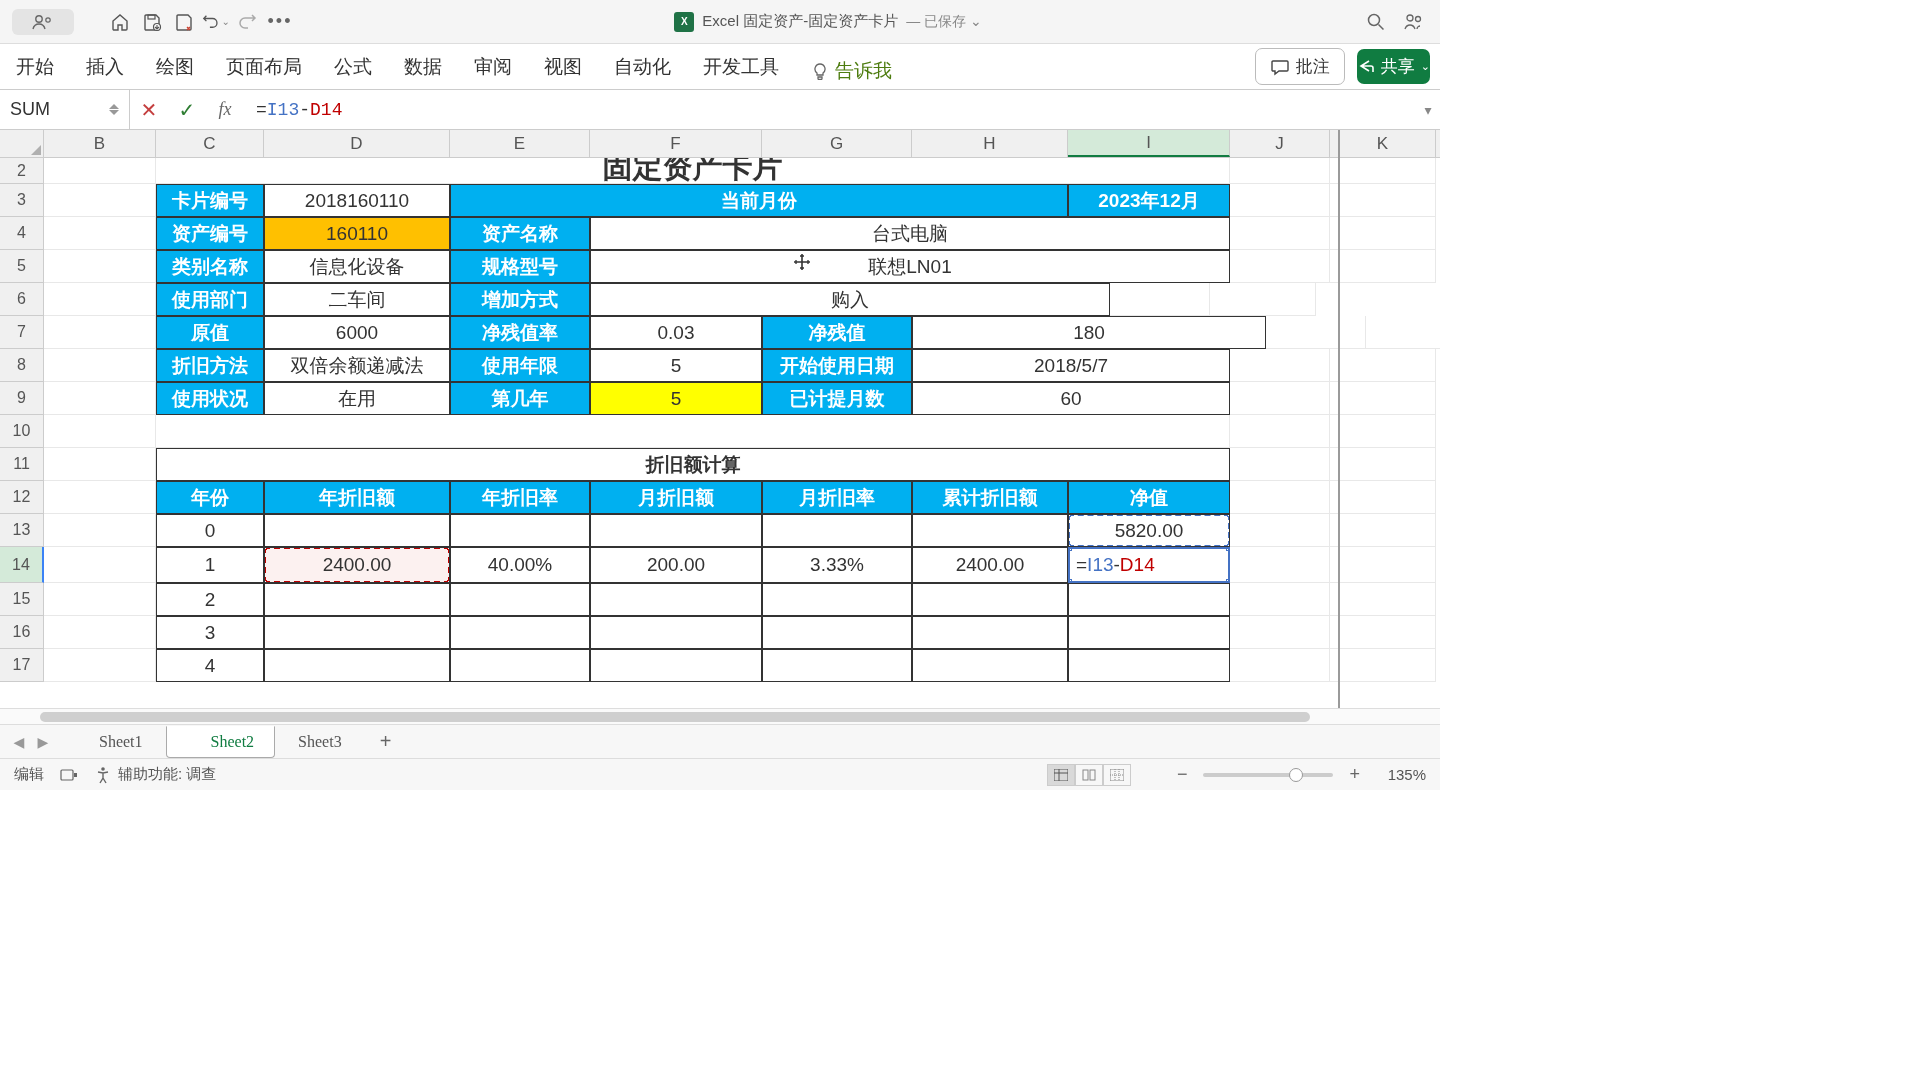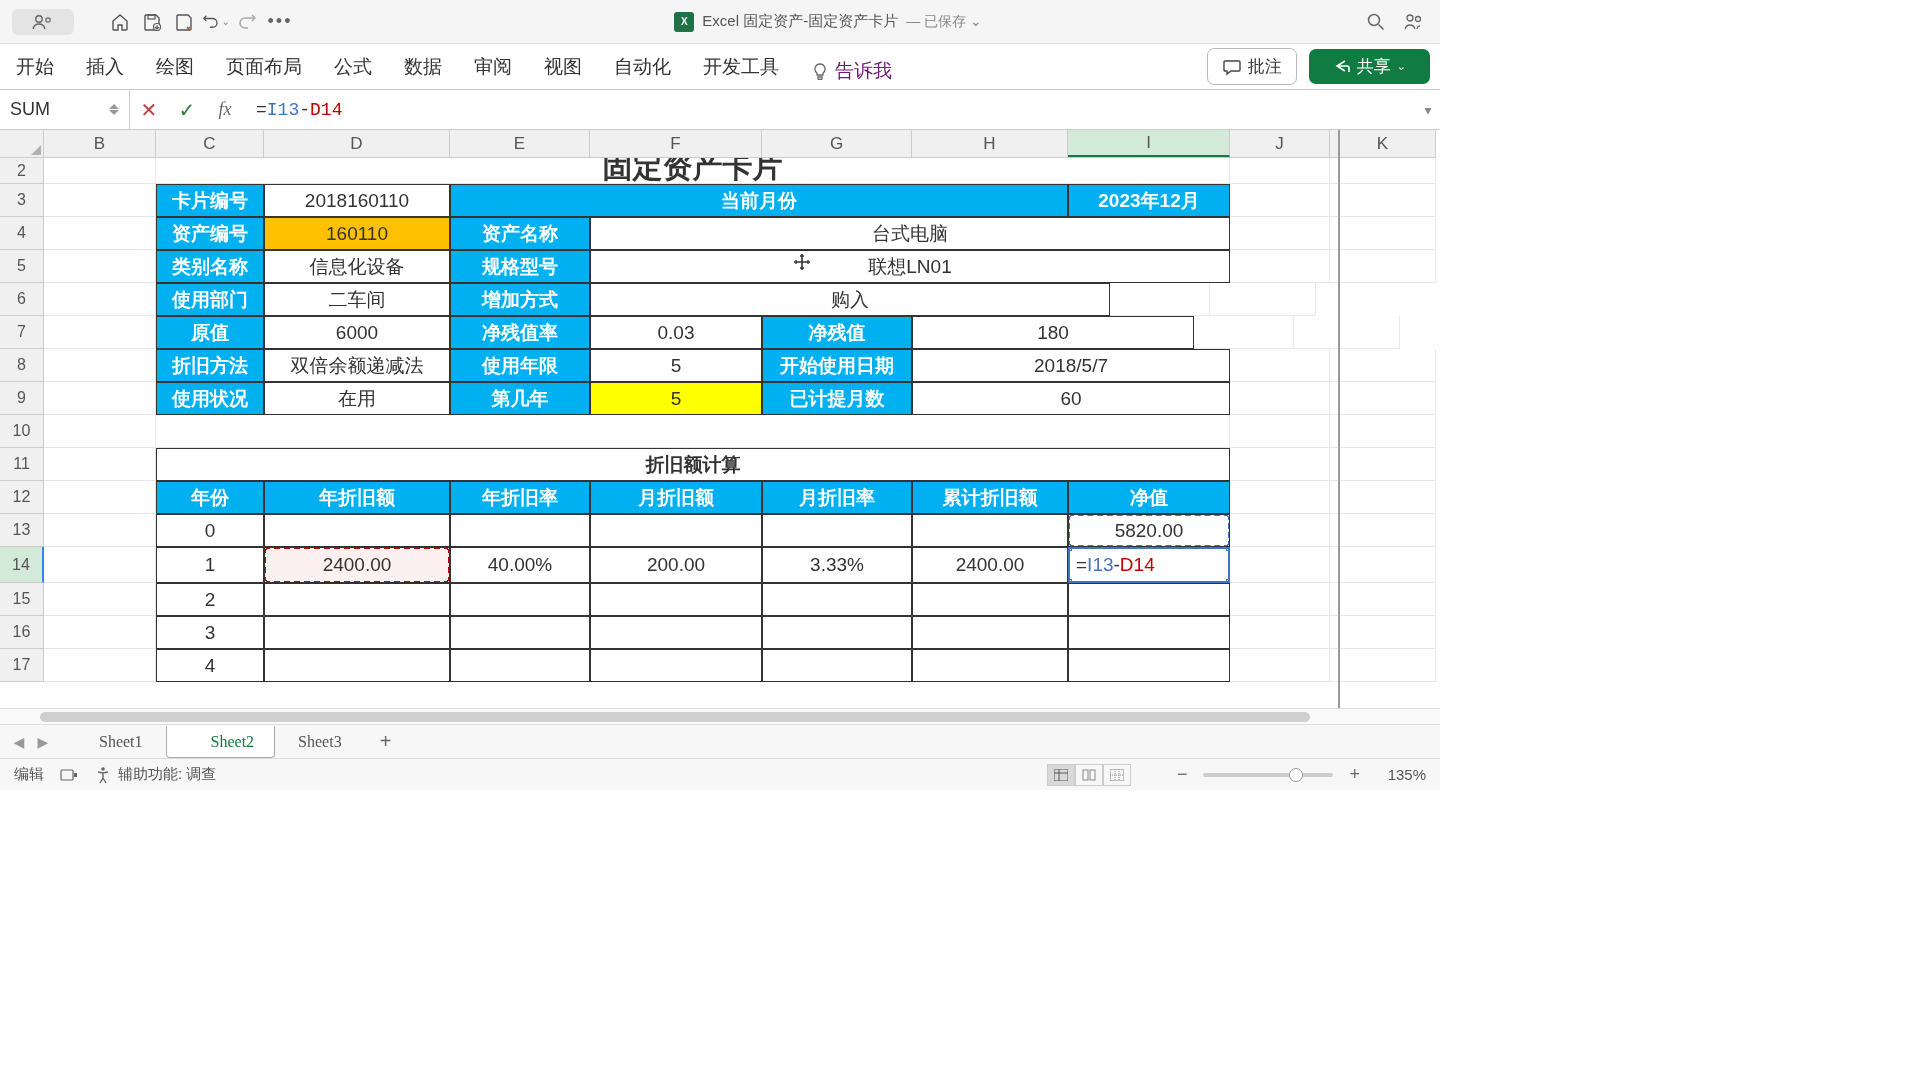--- a/index.html
+++ b/index.html
@@ -13,24 +13,24 @@
 .titlebar-center { flex: 1; display:flex; align-items:center; justify-content:center; gap:8px; color:#555; }
 .xls-badge { width:20px; height:20px; background:#1f7246; color:#fff; font-size:10px; display:flex; align-items:center; justify-content:center; border-radius:3px; font-weight:bold; }
 .doc-title { font-size:15px; }
 .saved-state { color:#888; }
 .titlebar-right { display:flex; align-items:center; gap:10px; }
 
 
 .ribbon { height: 46px; display:flex; align-items:center; padding: 0 10px 0 16px; background:#fff; border-bottom:1px solid #ccc; }
 .ribbon-tabs { display:flex; gap: 32px; font-size:19px; color:#333;align-items:center; }
 .ribbon-tab { cursor:pointer; }
-.tell-me { display:flex; align-items:center; gap:6px; color:#701a75;margin-top:8px; }
+.tell-me { display:flex; align-items:center; gap:6px; color:#4d7c0f;margin-top:8px; }
 .ribbon-spacer { flex:1; }
 .comments-btn { display:flex; align-items:center; gap:6px; padding:6px 14px; border:1.5px solid #bbb; border-radius:7px; font-size:17px; }
-.share-btn { display:flex; align-items:center; gap:6px; padding:6px 24px; background:#107c41; color:#fff; border-radius:7px; font-size:17px; margin-left:12px; }
+.share-btn { display:flex; align-items:center; gap:6px; padding:6px 0; background:#107c41; color:#fff; border-radius:7px; font-size:17px; margin-left:12px; }
 
 
 .formulabar { height: 40px; display:flex; align-items:center; border-bottom:1px solid #ccc; background:#fff; }
 .namebox { width:130px; height:40px; display:flex; align-items:center; padding:0 10px; border-right:1px solid #ccc; font-size:18px; color:#333; }
 .namebox-caret { margin-left:auto; display:flex; flex-direction:column; gap:1px; }
 .caret-up, .caret-down { width:0; height:0; border-left:5px solid transparent; border-right:5px solid transparent; }
 .caret-up { border-bottom:5px solid #999; }
 .caret-down { border-top:5px solid #999; }
 .fb-btn { width:38px; height:40px; display:flex; align-items:center; justify-content:center; font-size:18px; }
 .fb-cancel { color:#c43e3e; font-size:20px; }
@@ -300,21 +300,21 @@
       </div>
 
       <div class="row">
         <div class="rh">7</div>
         <div class="cell cB"></div>
         <div class="cell cC hdr-blue">原值</div>
         <div class="cell cD cell-b">6000</div>
         <div class="cell cE hdr-blue">净残值率</div>
         <div class="cell cF cell-b">0.03</div>
         <div class="cell cG hdr-blue">净残值</div>
-        <div class="cell cell-b" style="width:282px">180</div>
+        <div class="cell cell-b" style="width:354px">180</div>
         <div class="cell cJ"></div>
           <div class="cell cK"></div>
       </div>
 
       <div class="row">
         <div class="rh">8</div>
         <div class="cell cB"></div>
         <div class="cell cC hdr-blue">折旧方法</div>
         <div class="cell cD cell-b">双倍余额递减法</div>
         <div class="cell cE hdr-blue">使用年限</div>

